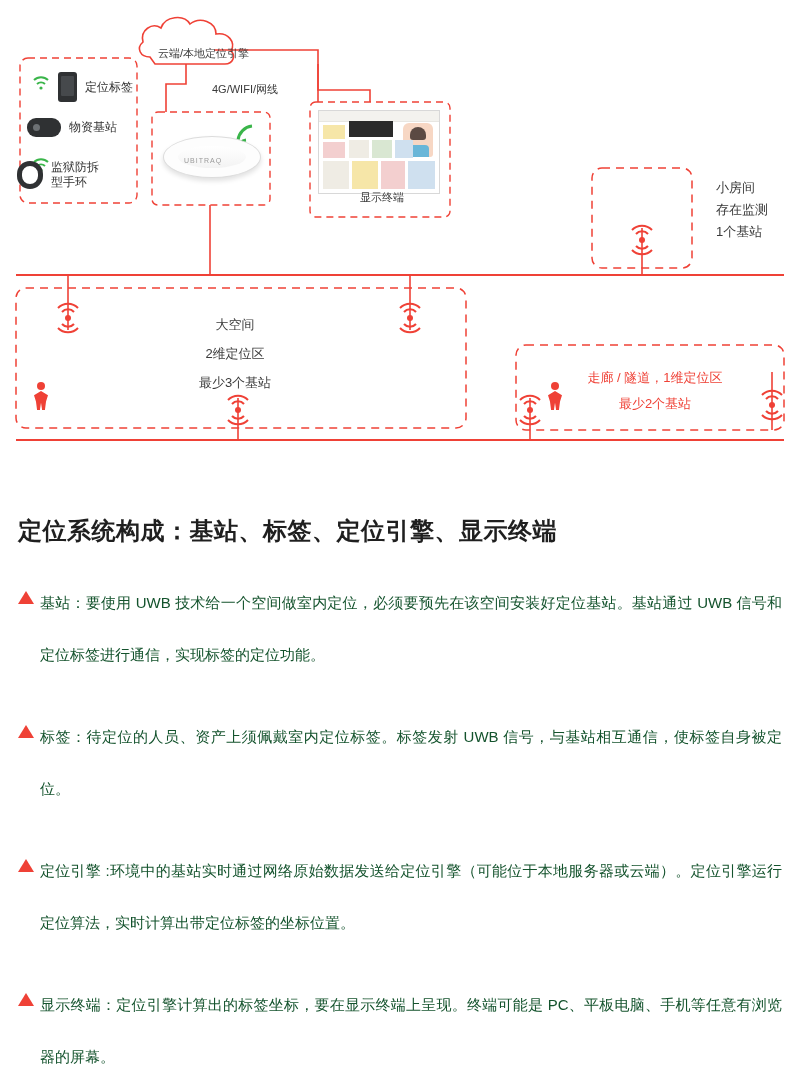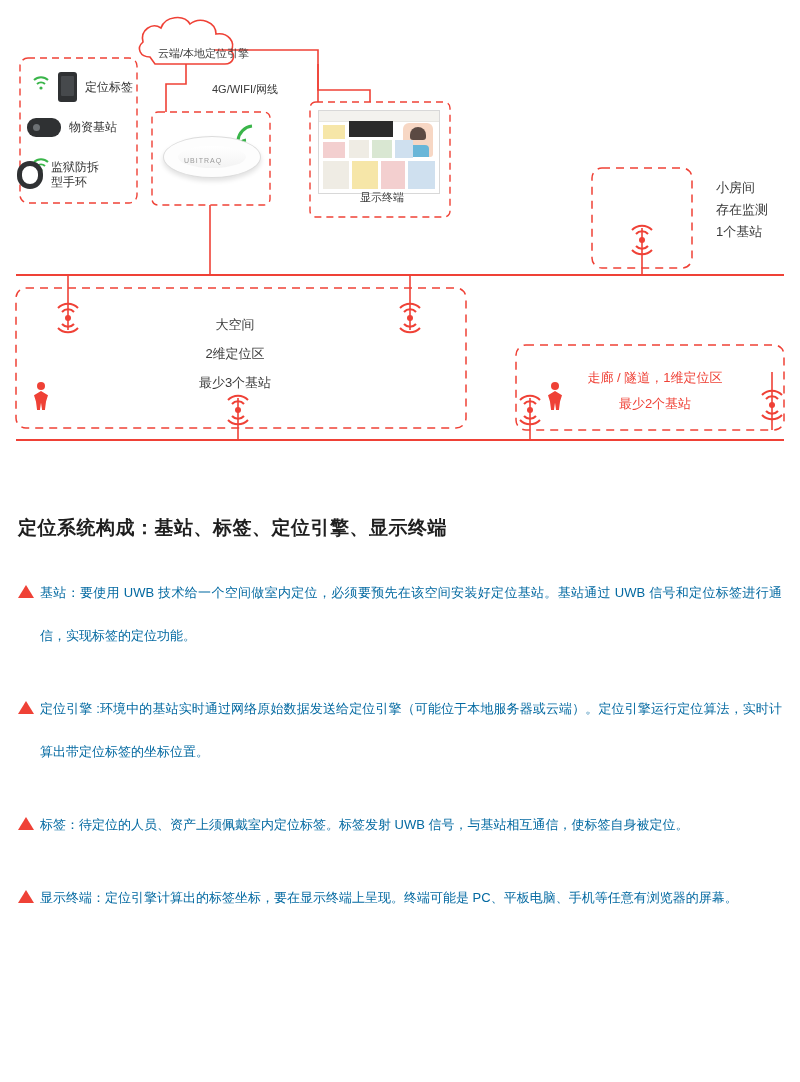--- a/index.html
+++ b/index.html
@@ -163,32 +163,32 @@
     clip-path: polygon(50% 0, 100% 22%, 86% 55%, 78% 100%, 58% 100%, 50% 62%, 42% 100%, 22% 100%, 14% 55%, 0 22%);
   }
 
   
   #content{
     position:absolute;
     left:0; top:470px;
     width:800px;
   }
   .sec-title{
-    font-size:19px;
+    font-size:24px;
     font-weight:bold;
     color:#1f1f1f;
     margin: 45px 0 0 18px;
     letter-spacing:0.5px;
   }
   .para{
     position:relative;
     margin: 30px 18px 0 18px;
-    font-size:13px;
-    line-height:43px;
-    color:#0369a1;
+    font-size:15px;
+    line-height:52px;
+    color:#14532d;
     padding-left:22px;
     text-align:justify;
   }
   .tri{
     position:absolute;
     left:0; top:14px;
     width:0;height:0;
     border-left:8px solid transparent;
     border-right:8px solid transparent;
     border-bottom:13px solid #ef4136;
@@ -379,25 +379,25 @@
 
   <div class="sec-title">定位系统构成：基站、标签、定位引擎、显示终端</div>
 
   <div class="para">
     <span class="tri"></span>
     <span>基站：要使用 UWB 技术给一个空间做室内定位，必须要预先在该空间安装好定位基站。基站通过 UWB 信号和定位标签进行通信，实现标签的定位功能。</span>
   </div>
 
   <div class="para">
     <span class="tri"></span>
-    <span>定位引擎 :环境中的基站实时通过网络原始数据发送给定位引擎（可能位于本地服务器或云端）。定位引擎运行定位算法，实时计算出带定位标签的坐标位置。</span>
+    <span>标签：待定位的人员、资产上须佩戴室内定位标签。标签发射 UWB 信号，与基站相互通信，使标签自身被定位。</span>
   </div>
 
   <div class="para">
     <span class="tri"></span>
-    <span>标签：待定位的人员、资产上须佩戴室内定位标签。标签发射 UWB 信号，与基站相互通信，使标签自身被定位。</span>
+    <span>定位引擎 :环境中的基站实时通过网络原始数据发送给定位引擎（可能位于本地服务器或云端）。定位引擎运行定位算法，实时计算出带定位标签的坐标位置。</span>
   </div>
 
   <div class="para">
     <span class="tri"></span>
     <span>显示终端：定位引擎计算出的标签坐标，要在显示终端上呈现。终端可能是 PC、平板电脑、手机等任意有浏览器的屏幕。</span>
   </div>
 </div>
 
 </body></html>

